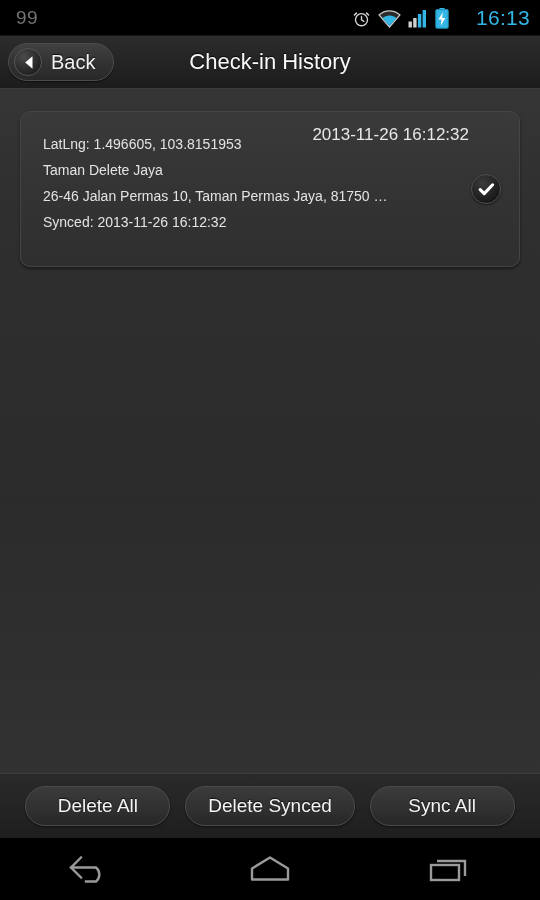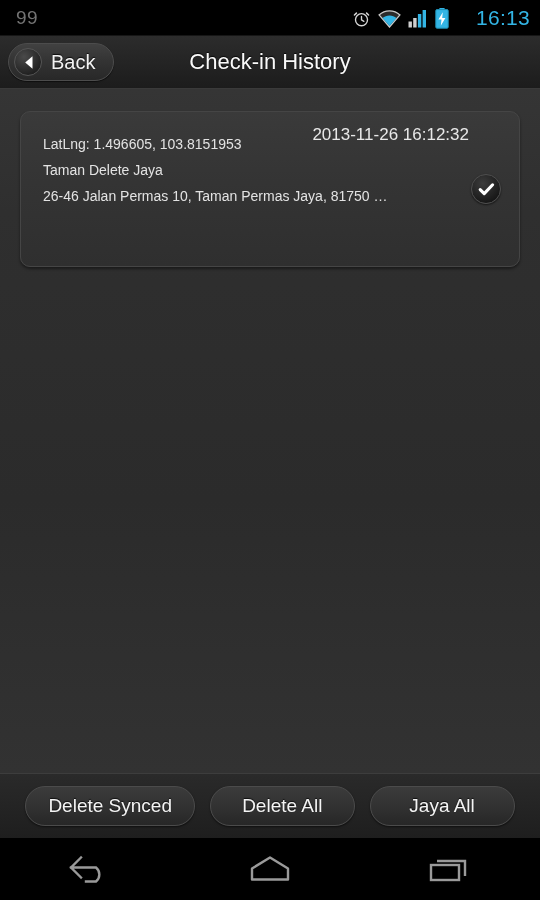--- a/index.html
+++ b/index.html
@@ -247,35 +247,36 @@
   </div>
 
   <div id="content">
     <div id="checkin-list">
 
       <div class="checkin-card">
         <div class="card-timestamp">2013-11-26 16:12:32</div>
         <div class="card-line first">LatLng: 1.496605, 103.8151953</div>
         <div class="card-line">Taman Delete Jaya</div>
         <div class="card-line">26-46 Jalan Permas 10, Taman Permas Jaya, 81750 …</div>
+        <div class="card-line">Synced: 2013-11-26 16:12:32</div>
 
         <div class="sync-badge">
           <svg width="17" height="17" viewBox="0 0 17 17">
             <path d="M2.2 8.6 6.2 12.6 14.6 3.8" fill="none" stroke="#ffffff" stroke-width="3.1" stroke-linecap="round" stroke-linejoin="round"></path>
           </svg>
         </div>
       </div>
 
     </div>
   </div>
 
   <div id="button-bar">
+    <div class="bar-button">Delete All</div>
     <div class="bar-button">Delete Synced</div>
-    <div class="bar-button">Delete All</div>
-    <div class="bar-button">Jaya All</div>
+    <div class="bar-button">Sync All</div>
   </div>
 
   <div id="nav-bar">
 
     <div class="nav-btn">
       <svg width="52" height="34" viewBox="0 0 52 34">
         <path d="M7 15.5 17 5.5M7 15.5 17 25.5M7 15.5h25a9 9 0 0 1 0 14H22" fill="none" stroke="#9a9a9a" stroke-width="2.4" stroke-linecap="square" stroke-linejoin="miter"></path>
       </svg>
     </div>
 

